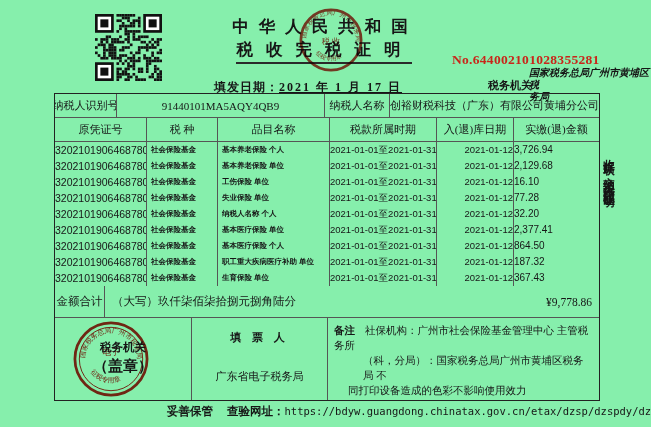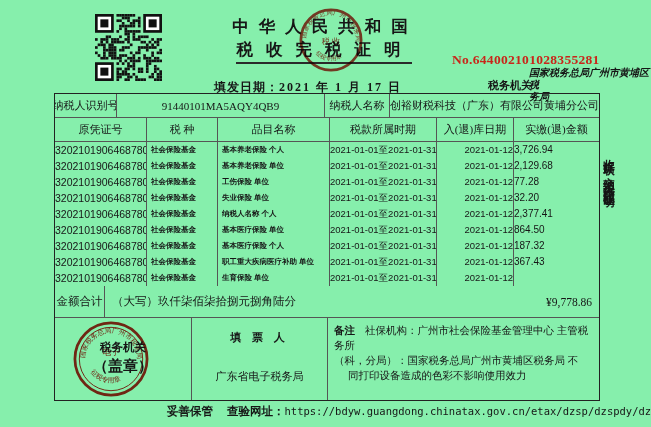--- a/index.html
+++ b/index.html
@@ -20,21 +20,21 @@
   .title-l1{position:absolute;left:225px;top:16px;width:200px;text-align:center;
     font-size:16.5px;font-weight:700;letter-spacing:10px;white-space:nowrap;}
   .title-l2{position:absolute;left:225px;top:39px;width:200px;text-align:center;
     font-size:16.5px;font-weight:700;letter-spacing:13px;white-space:nowrap;}
   .title-rule{position:absolute;left:236px;top:62px;width:176px;height:1.5px;background:#2a2a2a;}
   .stamp-top{position:absolute;left:297px;top:6px;width:68px;height:68px;mix-blend-mode:multiply;opacity:.9;}
   .serial{position:absolute;left:452px;top:52px;font-size:13.5px;font-weight:600;color:var(--serial-red);letter-spacing:.3px;}
   .authority-label{position:absolute;left:488px;top:78px;font-size:11px;font-weight:700;}
   .authority-val{position:absolute;left:529px;top:67px;width:120px;font-size:10px;font-style:italic;line-height:12px;font-weight:700;}
   .issue-date{position:absolute;left:214px;top:79px;font-size:12px;font-weight:700;letter-spacing:1px;}
-  .issue-date .val{font-weight:600;letter-spacing:2px;}
+  .issue-date .val{font-weight:600;letter-spacing:2px;text-decoration:underline;}
   
   .tbl{position:absolute;left:54px;top:93px;width:544px;border:1.6px solid var(--line-strong);}
   .trow{display:flex;box-sizing:border-box;}
   .trow + .trow{border-top:1px solid var(--line);}
   .cell{box-sizing:border-box;display:flex;align-items:center;justify-content:center;
     text-align:center;overflow:hidden;white-space:nowrap;}
   .cell.bR{border-right:1px solid var(--line);}
   .r1{height:23px;font-size:11px;}
   .r2{height:24px;font-size:11px;}
   .data-grid{display:flex;height:144px;border-top:1px solid var(--line);}
@@ -52,21 +52,21 @@
   .rBottom{height:83px;}
   .stamp-cell{position:relative;}
   .stamp-bottom{position:absolute;left:17px;top:2px;width:78px;height:78px;mix-blend-mode:multiply;}
   .stamp-cell .o1{position:absolute;left:0;top:22px;width:100%;text-align:center;font-size:11.5px;font-weight:600;}
   .stamp-cell .o2{position:absolute;left:0;top:39px;width:100%;text-align:center;font-size:15px;font-weight:600;}
   .filler-cell{display:flex;flex-direction:column;align-items:center;justify-content:flex-start;
     padding-top:12px;gap:24px;font-size:11px;box-sizing:border-box;}
   .filler-cell .f1{letter-spacing:4px;font-weight:600;}
   .remark-cell{padding:5px 6px;font-size:10.5px;line-height:15px;text-align:left;box-sizing:border-box;}
   .remark-cell .l1 .lab{font-weight:600;margin-right:10px;}
-  .remark-cell .l2{}
+  .remark-cell .l2{margin-left:29px;}
   .remark-cell .l3{margin-left:14px;}
   
   .side-note{position:absolute;left:601px;top:150px;writing-mode:vertical-rl;
     font-size:11.5px;letter-spacing:2.5px;font-weight:600;}
   .side-note .p2{margin-block-start:0;margin-inline-start:9px;}
   
   .footer{position:absolute;left:167px;top:404px;font-size:11.5px;font-weight:600;white-space:nowrap;}
   .footer .verify{margin-left:14px;}
   .footer .url{font-family:"DejaVu Sans Mono",monospace;font-size:10.5px;font-weight:400;}
   text{font-family:"Liberation Serif",serif;}
@@ -401,20 +401,21 @@
           <div class="dline c-date">2021-01-12</div>
           <div class="dline c-date">2021-01-12</div>
           <div class="dline c-date">2021-01-12</div>
           <div class="dline c-date">2021-01-12</div>
           <div class="dline c-date">2021-01-12</div>
           <div class="dline c-date">2021-01-12</div>
         </div>
       <div class="dcol" style="width:85px">
           <div class="dline c-amount">3,726.94</div>
           <div class="dline c-amount">2,129.68</div>
+          <div class="dline c-amount">16.10</div>
           <div class="dline c-amount">77.28</div>
           <div class="dline c-amount">32.20</div>
           <div class="dline c-amount">2,377.41</div>
           <div class="dline c-amount">864.50</div>
           <div class="dline c-amount">187.32</div>
           <div class="dline c-amount">367.43</div>
         </div>
     </div>
 
     <div class="trow rTotal">

